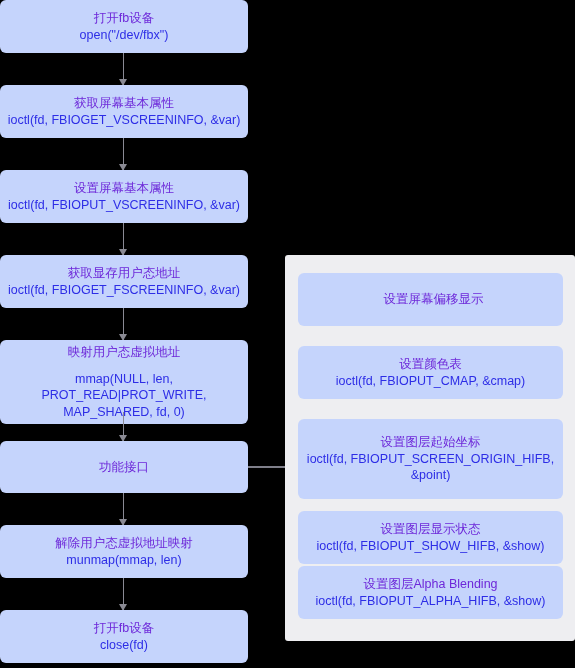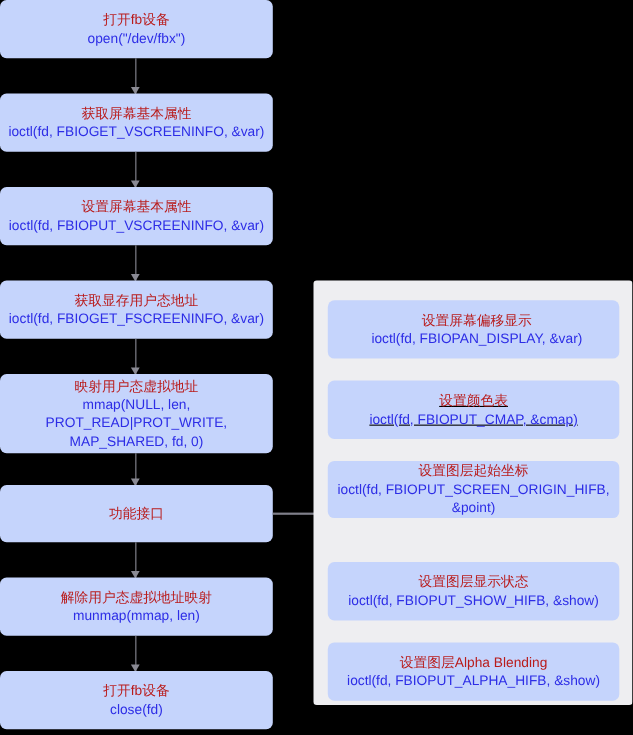--- a/index.html
+++ b/index.html
@@ -23,21 +23,21 @@
     box-sizing: border-box;
     display: flex;
     flex-direction: column;
     align-items: center;
     justify-content: center;
     text-align: center;
     line-height: 1.32;
     padding: 4px 6px;
   }
   .node .title {
-    color: #b91c1c;
+    color: #6d28d9;
     font-size: 12.5px;
     white-space: nowrap;
   }
   .node .code {
     color: #2d2de6;
     font-size: 12.5px;
   }
   .node .code.wrap {
     white-space: normal;
   }
@@ -111,21 +111,21 @@
 
   <div class="arrow" style="top:223px; height:32px;"></div>
 
   <div class="node" style="top:255px; height:53px;">
     <span class="title">获取显存用户态地址</span>
     <span class="code">ioctl(fd, FBIOGET_FSCREENINFO, &amp;var)</span>
   </div>
 
   <div class="arrow" style="top:308px; height:32px;"></div>
 
-  <div class="node" style="top:340px; height:72px;">
+  <div class="node" style="top:340px; height:84px;justify-content:space-between;">
     <span class="title">映射用户态虚拟地址</span>
     <span class="code wrap">mmap(NULL, len, PROT_READ|PROT_WRITE, MAP_SHARED, fd, 0)</span>
   </div>
 
   <div class="arrow" style="top:412px; height:29px;"></div>
 
   <div class="node" style="top:441px; height:52px;">
     <span class="title">功能接口</span>
   </div>
 
@@ -144,36 +144,35 @@
   </div>
 
 </div>
 
 <div class="connector" style="left:248px; top:466px; width:50px;"></div>
 
 <div class="panel" style="left:285px; top:255px; width:290px; height:386px;">
 
   <div class="node" style="left:13px; top:18px; width:265px; height:53px;padding-left:12px;">
     <span class="title">设置屏幕偏移显示</span>
-    <span class="code">ioctl(fd, FBIOPAN_DISPLAY, &amp;var)</span>
   </div>
 
-  <div class="node" style="left:13px; top:91px; width:265px; height:53px;text-decoration:underline;">
+  <div class="node" style="left:13px; top:91px; width:265px; height:53px;">
     <span class="title">设置颜色表</span>
     <span class="code">ioctl(fd, FBIOPUT_CMAP, &amp;cmap)</span>
   </div>
 
-  <div class="node" style="left:13px; top:164px; width:265px; height:52px;">
+  <div class="node" style="left:13px; top:164px; width:265px; height:80px;">
     <span class="title">设置图层起始坐标</span>
     <span class="code wrap">ioctl(fd, FBIOPUT_SCREEN_ORIGIN_HIFB, &amp;point)</span>
   </div>
 
   <div class="node" style="left:13px; top:256px; width:265px; height:53px;text-align:right;">
     <span class="title">设置图层显示状态</span>
     <span class="code">ioctl(fd, FBIOPUT_SHOW_HIFB, &amp;show)</span>
   </div>
 
-  <div class="node" style="left:13px; top:329px; width:265px; height:53px;">
+  <div class="node" style="left:13px; top:311px; width:265px; height:53px;">
     <span class="title">设置图层Alpha Blending</span>
     <span class="code">ioctl(fd, FBIOPUT_ALPHA_HIFB, &amp;show)</span>
   </div>
 
 </div>
 
 </body></html>

